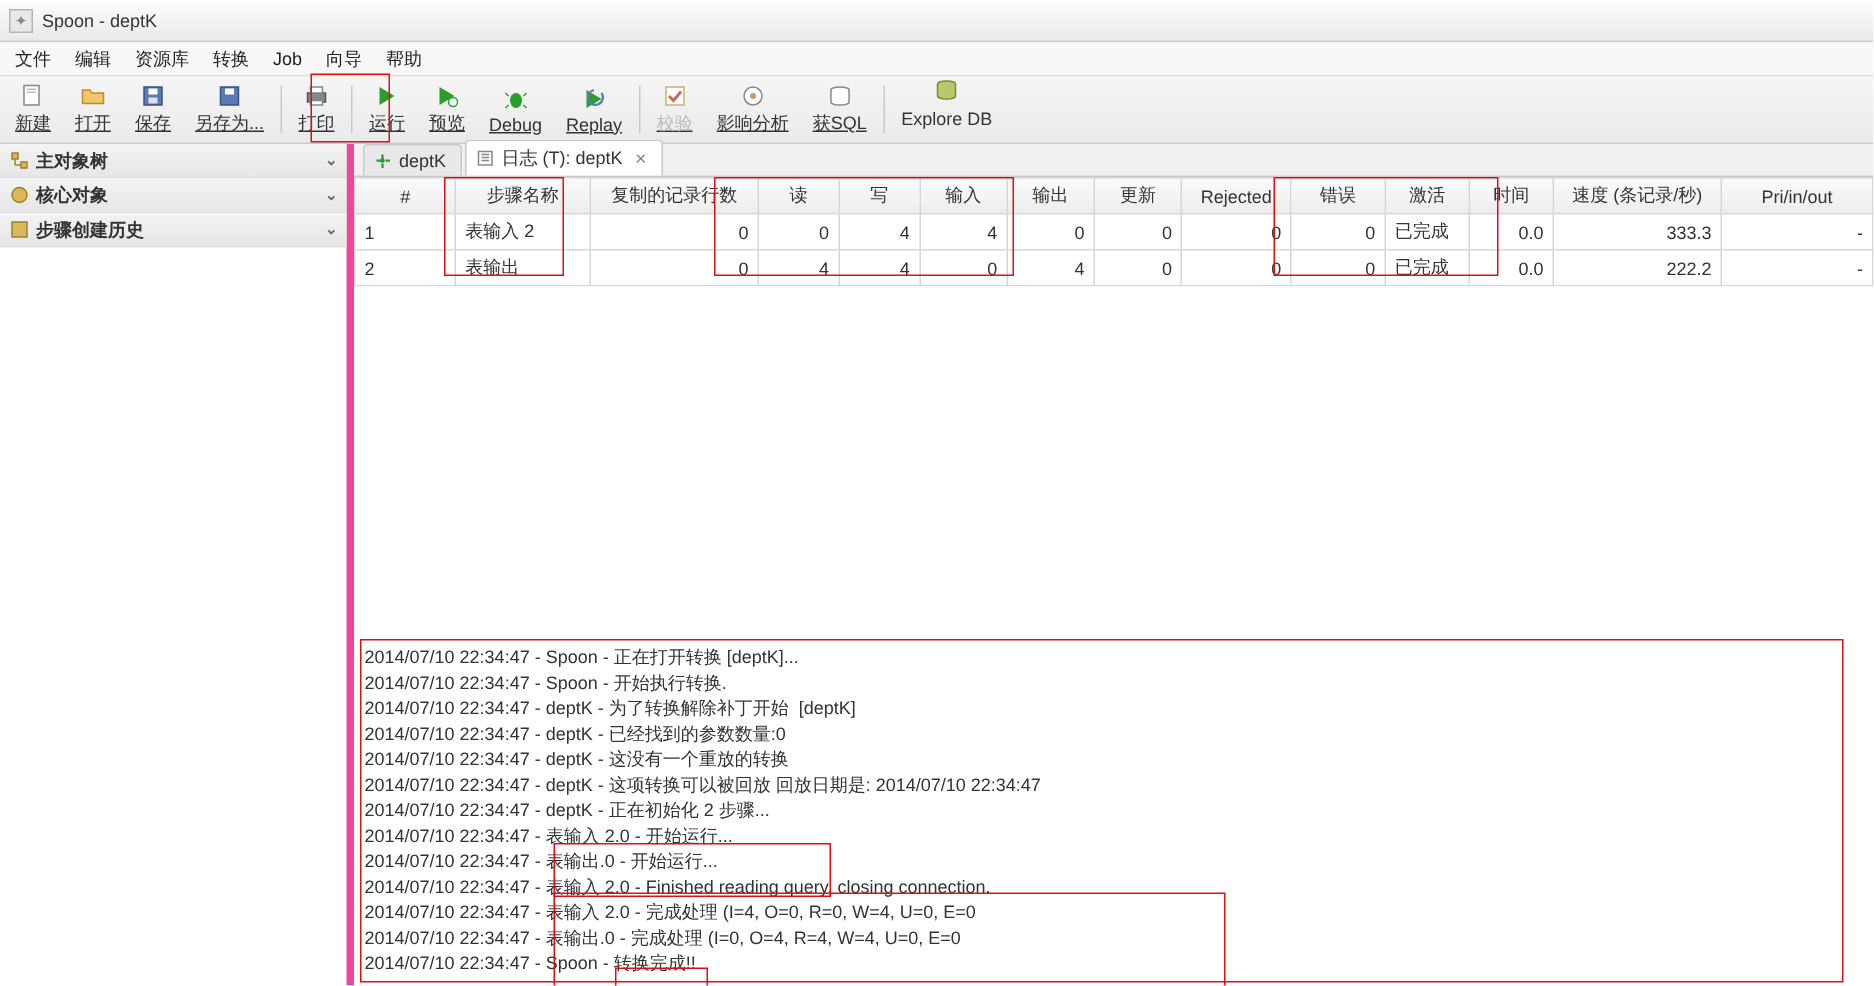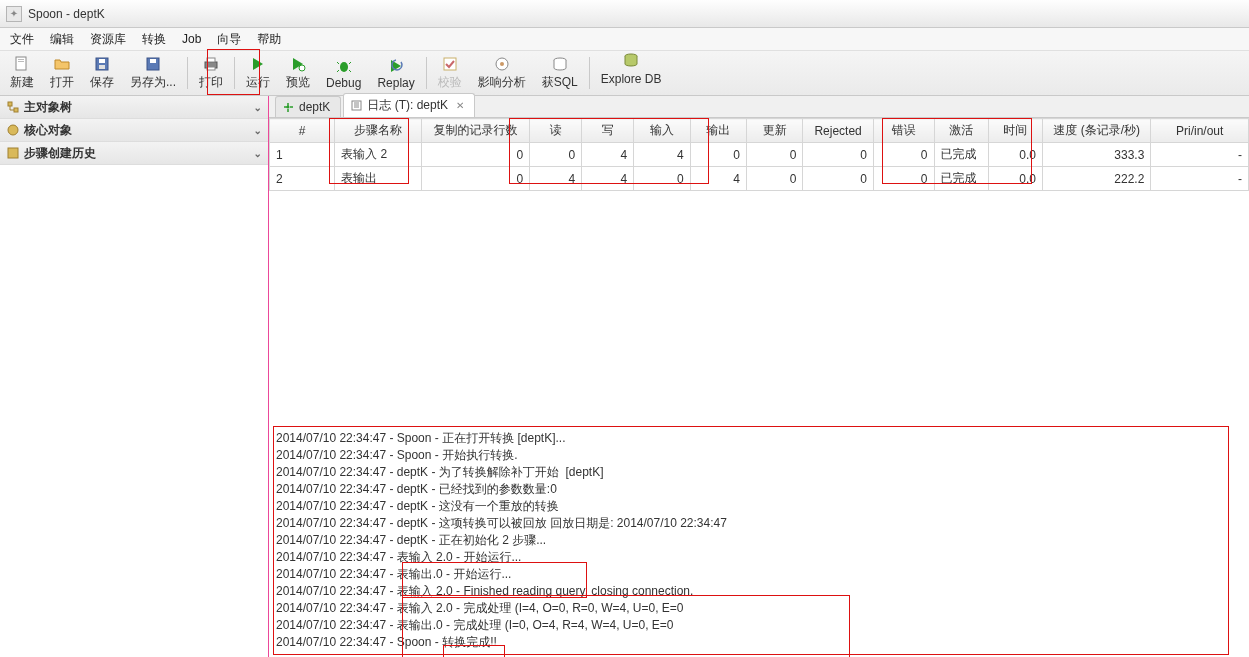--- a/index.html
+++ b/index.html
@@ -3,27 +3,27 @@
 <meta charset="utf-8">
 <style>
   * { box-sizing: border-box; margin: 0; padding: 0; }
   body { font-family: "Microsoft YaHei", Tahoma, Arial, sans-serif; font-size: 12px; background: #fff; color: #333; width: 1249px; height: 657px; overflow: hidden; position: relative; }
   .titlebar { height: 28px; background: linear-gradient(#fefefe,#e8e8e8); border-bottom: 1px solid #c9c9c9; display: flex; align-items: center; padding: 0 6px; }
   .titlebar .tbicon { width:16px; height:16px; background:#e8e8e8; border:1px solid #b5b5b5; margin-right:6px; display:flex; align-items:center; justify-content:center; font-size:10px; color:#888;}
   .titlebar .tbtext { font-size: 12px; color:#333; }
   .menubar { height: 22px; background: #f7f7f7; display: flex; align-items: center; padding: 0 2px; }
   .menubar .mitem { padding: 16px 8px; font-size: 12px; color: #222; cursor: default; }
   .toolbar { height: 46px; background: linear-gradient(#f5f5f5,#eaeaea); border-top:1px solid #e0e0e0; border-bottom:1px solid #c9c9c9; display:flex; align-items:center; padding: 0 2px; }
-  .tbtn { display:flex; flex-direction:column; align-items:center; justify-content:center; padding: 2px 8px; font-size:12px; color:#333; cursor:default; height:42px; min-width:38px; }
+  .tbtn { display:flex; flex-direction:column; align-items:center; justify-content:center; padding: 2px 8px; font-size:12px; color:#333; cursor:default; height:42px; min-width:38px;text-decoration:underline; }
   .tbtn .ticon { width:18px; height:18px; margin-bottom:1px; display:flex; align-items:center; justify-content:center; }
   .tbtn-row { display:flex; flex-direction:column; align-items:center; gap:4px; height:42px; padding:0 8px; }
   .tsep { width:1px; height:32px; background:#c9c9c9; margin:0 3px; }
   .redbox-tool { border:1px solid #d11; position:absolute; pointer-events:none; }
   .main { display:flex; height: calc(657px - 28px - 22px - 46px); }
-  .sidebar { width:269px; background:#fff; border-right:1px solid #ec4899; }
+  .sidebar { width:236px; background:#fff; border-right:5px solid #ec4899; }
   .sb-panel { border-bottom:1px solid #ddd; }
   .sb-head { height:22px; display:flex; align-items:center; padding:0 6px; background:linear-gradient(#f3f3f3,#e6e6e6); font-weight:bold; font-size:12px; justify-content:space-between; cursor:default;}
   .sb-head .hicon { width:14px; height:14px; display:flex; align-items:center; justify-content:center; margin-right:4px; }
   .sb-head-left { display:flex; align-items:center; }
   .sb-chev { font-size:10px; color:#666; }
   .content { flex:1; display:flex; flex-direction:column; position:relative; }
   .tabs { height:22px; display:flex; align-items:flex-end; padding-left:6px; background:#f0f0f0; border-bottom:1px solid #c9c9c9; }
   .tab { display:flex; align-items:center; padding:3px 10px 3px 6px; font-size:12px; border:1px solid #c9c9c9; border-bottom:none; border-top-left-radius:3px; border-top-right-radius:3px; margin-right:2px; background:#e8e8e8; gap:5px; cursor:default;}
   .tab.active { background:#fff; }
   .tab .tabicon { width:12px; height:12px; display:flex; align-items:center; justify-content:center; }

